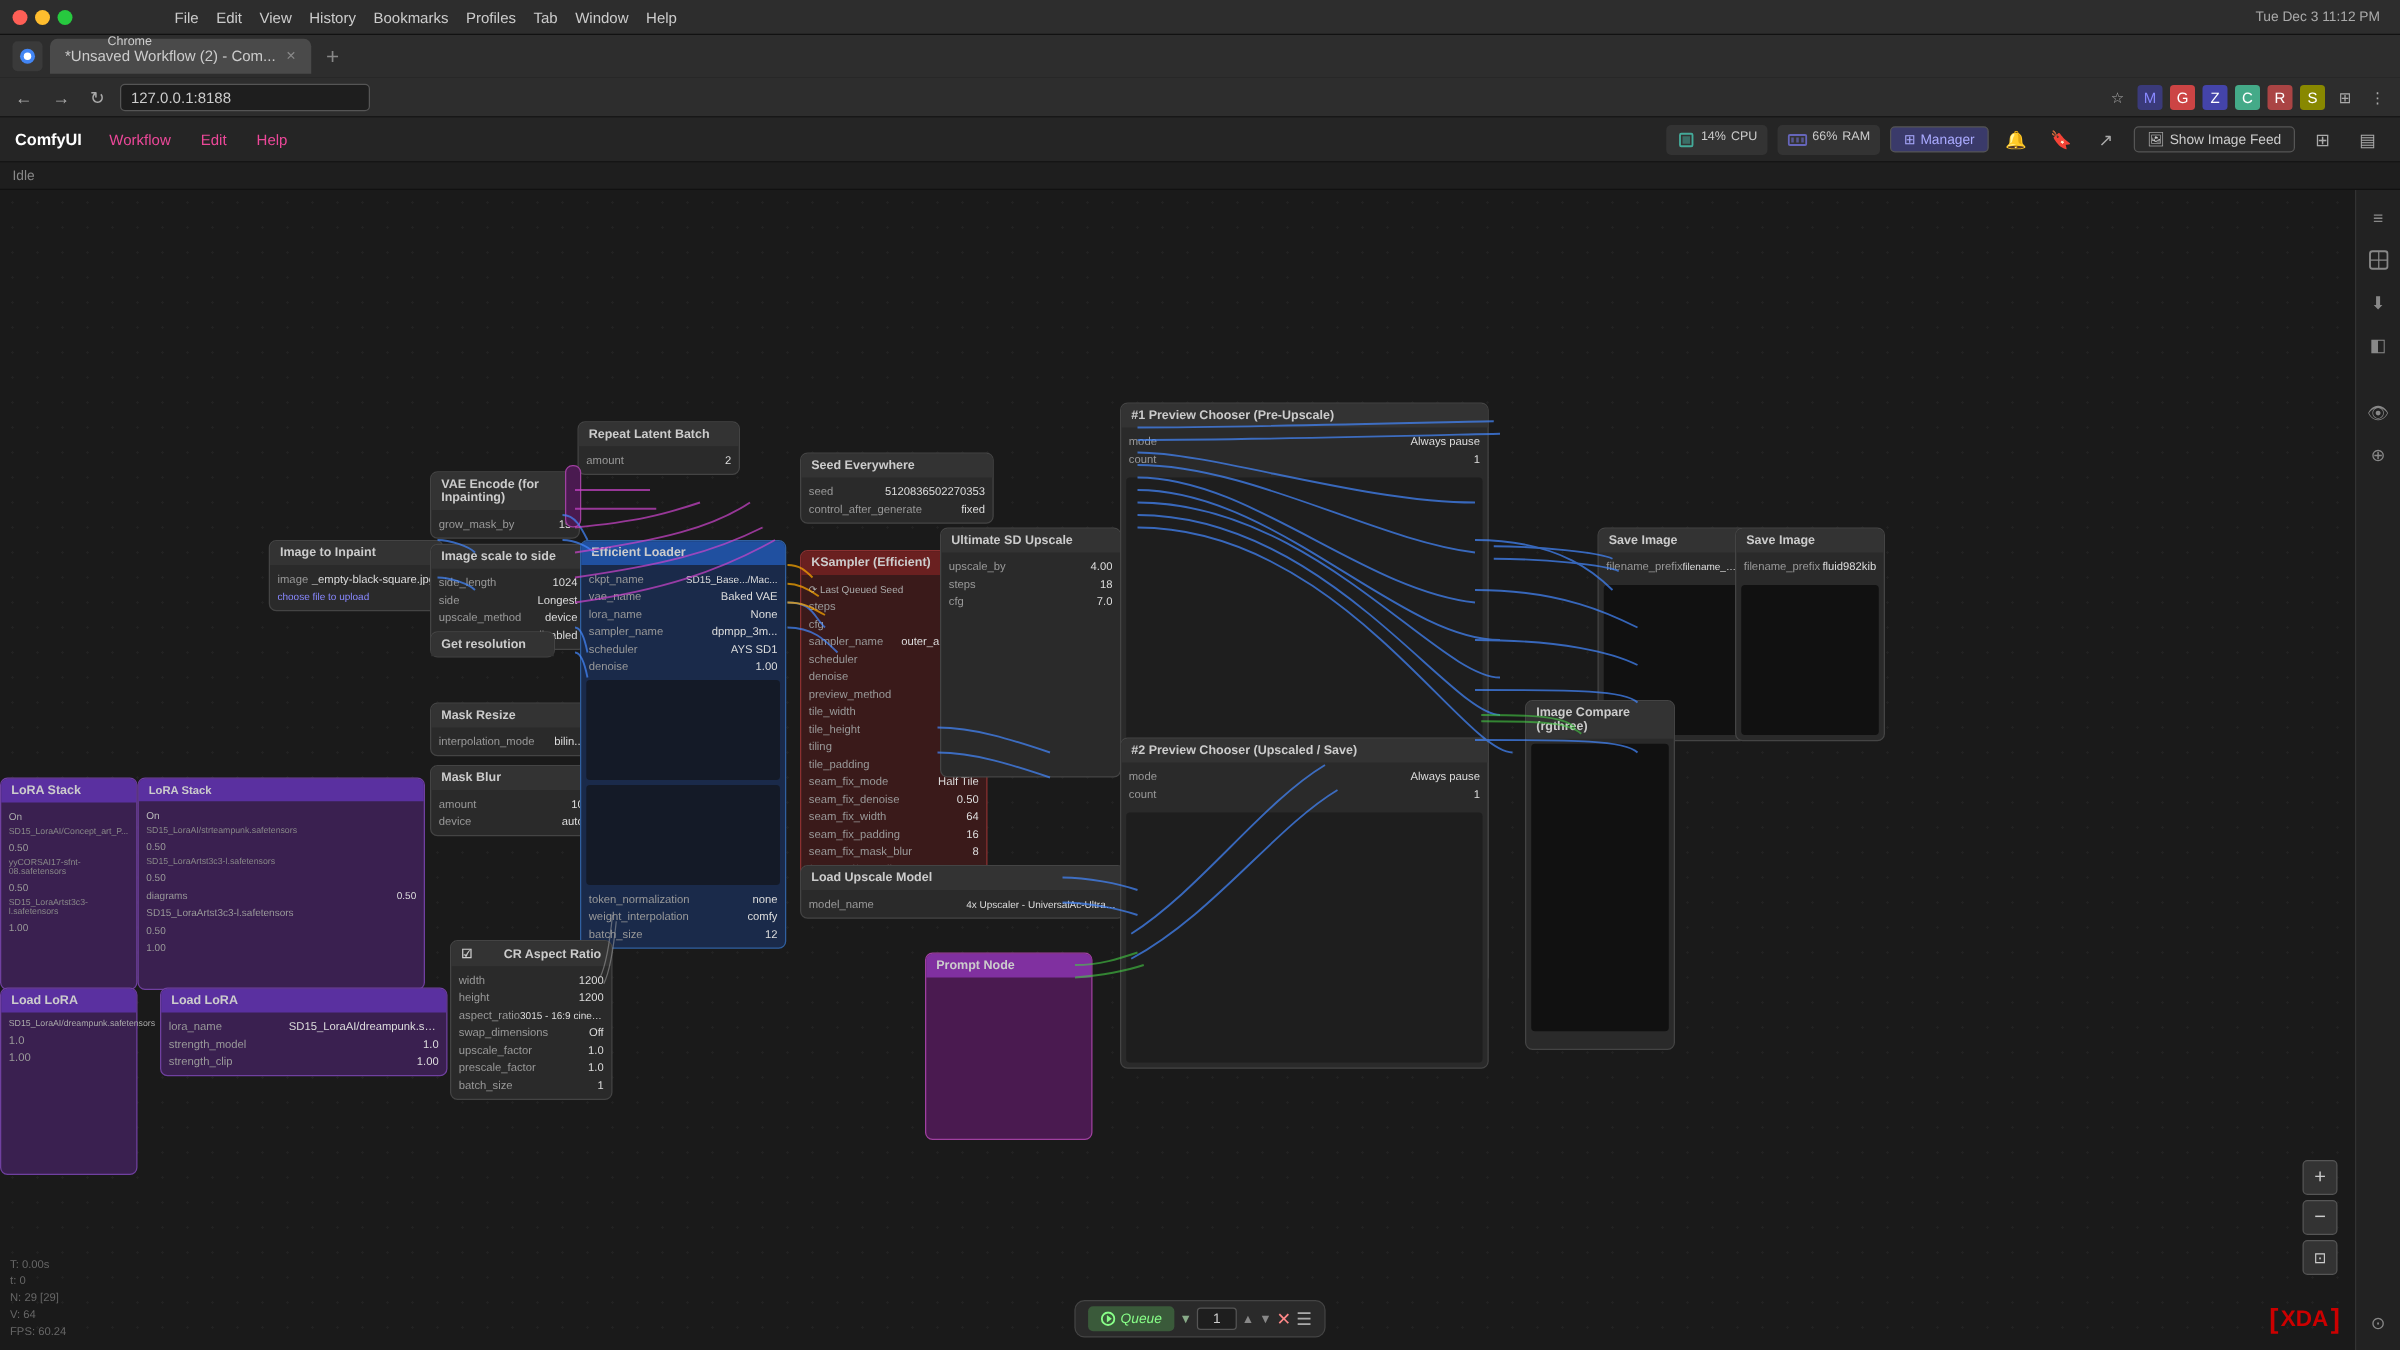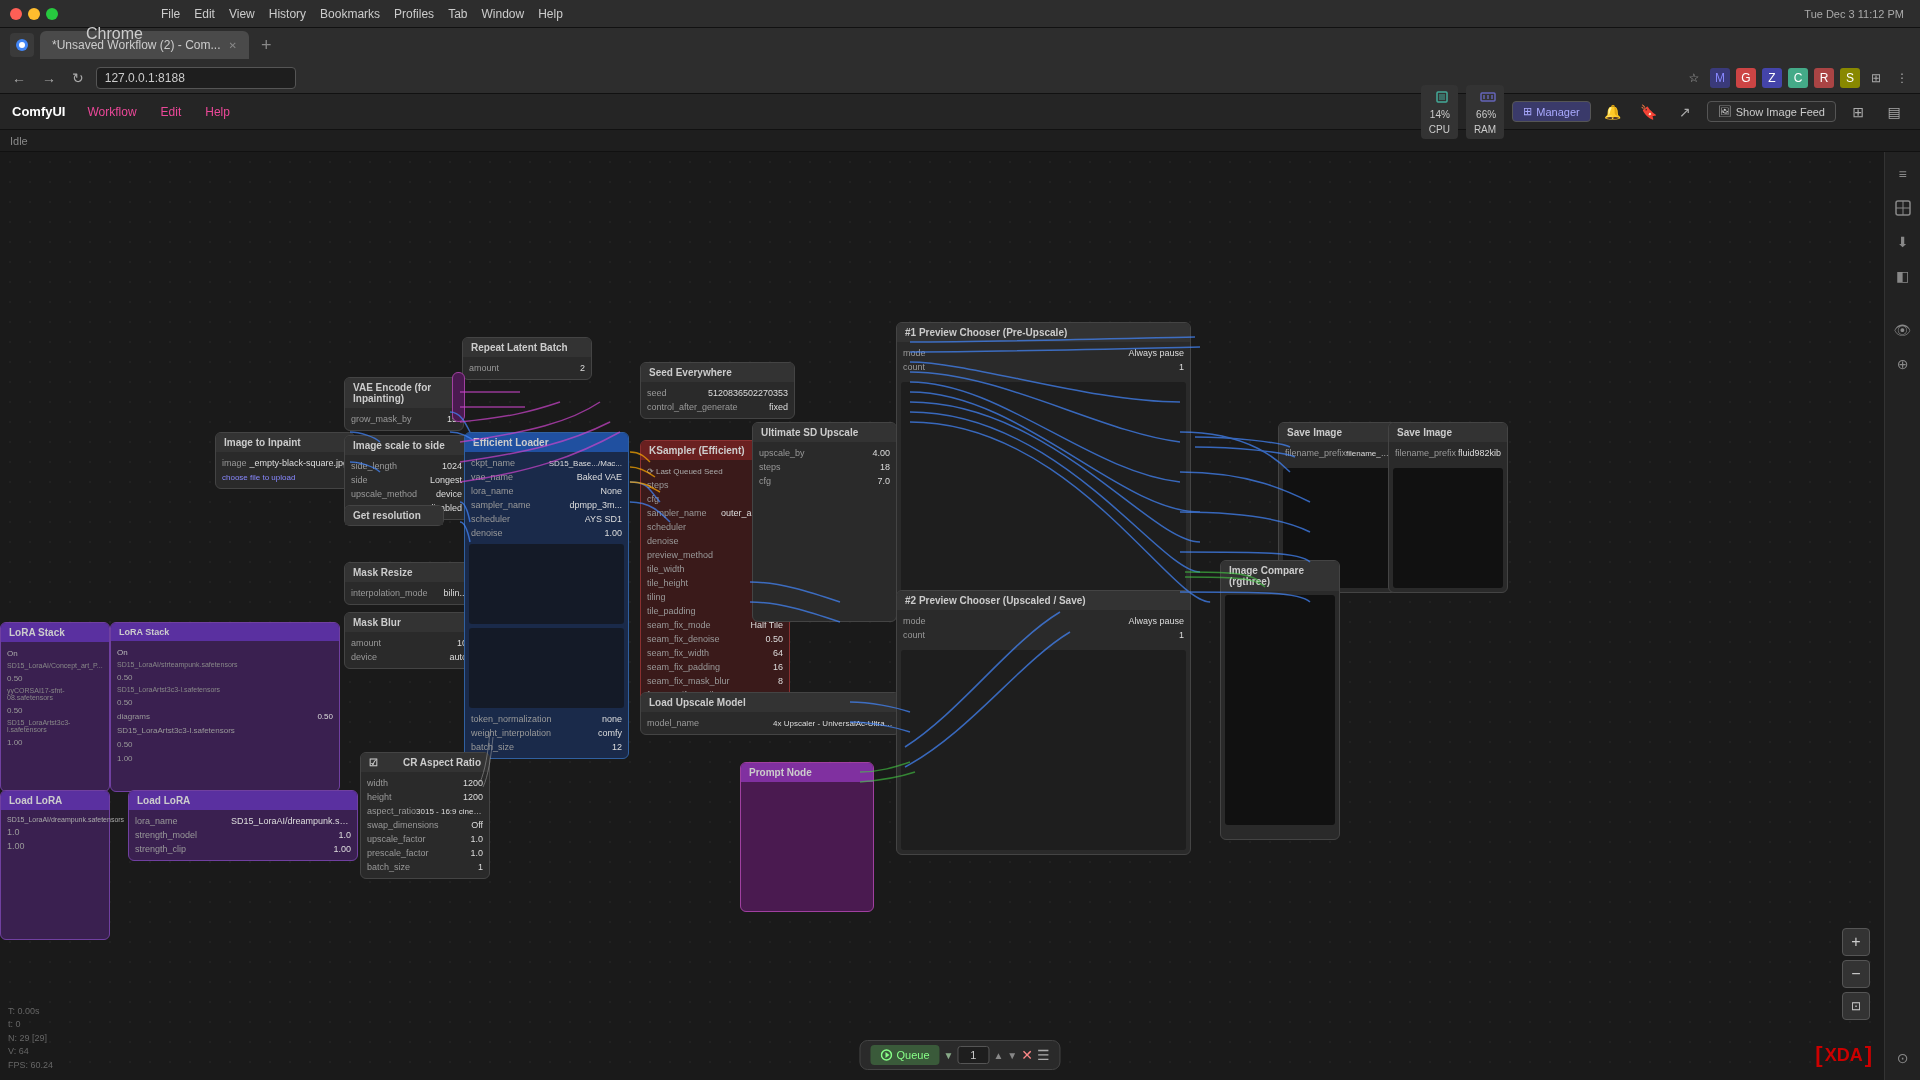--- a/index.html
+++ b/index.html
@@ -32,21 +32,21 @@
     .traffic-light {
       width: 12px;
       height: 12px;
       border-radius: 50%;
     }
     .tl-red { background: #ff5f56; }
     .tl-yellow { background: #ffbd2e; }
     .tl-green { background: #27c93f; }
     .title-bar-app {
       margin-left: 20px;
-      font-size: 16px;
+      font-size: 10px;
       color: #ccc;
       margin-top: 40px;
     }
     .title-bar-menus {
       display: flex;
       gap: 14px;
       margin-left: 10px;
       font-size: 12px;
       color: #ccc;
     }
@@ -141,28 +141,27 @@
       border-radius: 4px;
     }
     .app-menu-right {
       margin-left: auto;
       display: flex;
       align-items: center;
       gap: 8px;
     }
     .cpu-widget {
       display: flex;
-      align-items: flex-end;
+      align-items: flex-start;
       gap: 4px;
       background: #333;
       border-radius: 4px;
       padding: 4px 8px;
       font-size: 10px;
       color: #ccc;
-      flex-direction: column;
     }
     .manager-btn {
       background: #3a3a6a;
       border: 1px solid #555;
       border-radius: 4px;
       color: #aaf;
       font-size: 11px;
       padding: 3px 10px;
       cursor: pointer;
       display: flex;
@@ -297,20 +296,21 @@
       background: #3a5a3a;
       border: none;
       border-radius: 4px;
       color: #8f8;
       font-size: 11px;
       padding: 4px 10px;
       cursor: pointer;
       display: flex;
       align-items: center;
       gap: 4px;
+      font-style: italic;
     }
     .queue-arrow { color: #8a8; font-size: 10px; }
     .queue-num-input {
       background: #1e1e1e;
       border: 1px solid #555;
       color: #ccc;
       font-size: 11px;
       width: 32px;
       padding: 2px 4px;
       text-align: center;

